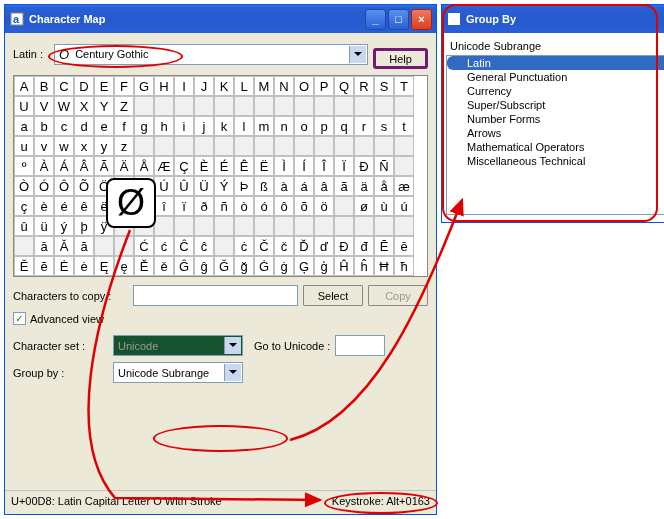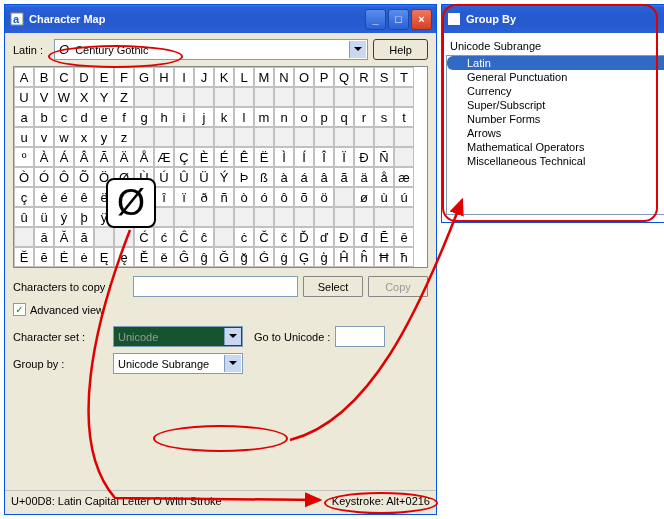--- a/index.html
+++ b/index.html
@@ -15,21 +15,21 @@
 .main-window { left: 4px; top: 4px; width: 433px; height: 511px; background: #ece9d8; }
 .main-body { padding: 6px 8px 0 8px; }
 
 .row { display: flex; align-items: center; margin-bottom: 6px; gap: 5px; }
 .label { width: 95px; }
 .font-select { flex: 1; height: 21px; border: 1px solid #7f9db9; background: #fff; display: flex; align-items: center; padding: 0 4px; position: relative; }
 .font-sample { font-style: italic; font-family: 'Century Gothic', sans-serif; font-size: 13px; margin-right: 6px; }
 .dd-arrow { position: absolute; right: 1px; top: 1px; bottom: 1px; width: 17px; background: #c8d8f0; border-left: 1px solid #7f9db9; display: flex; align-items: center; justify-content: center; }
 .dd-arrow::after { content: ''; border: 4px solid transparent; border-top-color: #000; margin-top: 3px; }
 
-.help-btn { width: 55px; height: 21px; background: #ece9d8; border: 1px solid #701a75; border-radius: 3px; cursor: pointer; }
+.help-btn { width: 55px; height: 21px; background: #ece9d8; border: 3px solid #701a75; border-radius: 3px; cursor: pointer; margin-top: 9px; }
 
 .char-grid { border: 1px solid #888; background: #fff; margin-bottom: 8px; }
 .grid-row { display: flex; }
 .cell { width: 20px; height: 20px; border: 1px solid #c0c0c0; display: flex; align-items: center; justify-content: center; font-family: 'Century Gothic', Arial, sans-serif; font-size: 13px; cursor: pointer; background: #fff; }
 .cell:empty { background: #f0f0f0; }
 
 .copy-input { flex: 1; height: 21px; border: 1px solid #7f9db9; background: #fff; padding: 0 4px; }
 .btn { width: 60px; height: 21px; background: #ece9d8; border: 1px solid #888; border-radius: 1px; cursor: pointer; }
 .btn.disabled { color: #999; }
 
@@ -343,21 +343,21 @@
       <div class="select-box">
         <span>Unicode Subrange</span>
         <div class="dd-arrow"></div>
       </div>
     </div>
 
   </div>
 
   <div class="statusbar">
     <span>U+00D8: Latin Capital Letter O With Stroke</span>
-    <span class="status-right">Keystroke: Alt+0216</span>
+    <span class="status-right">Keystroke: Alt+0163</span>
   </div>
 </div>
 
 <div class="zoom-box">Ø</div>
 
 <div class="window group-window">
   <div class="titlebar">
     <span class="icon">
       <svg width="12" height="12" viewBox="0 0 12 12">
           <rect width="12" height="12" fill="#fff" stroke="#fff"></rect>

